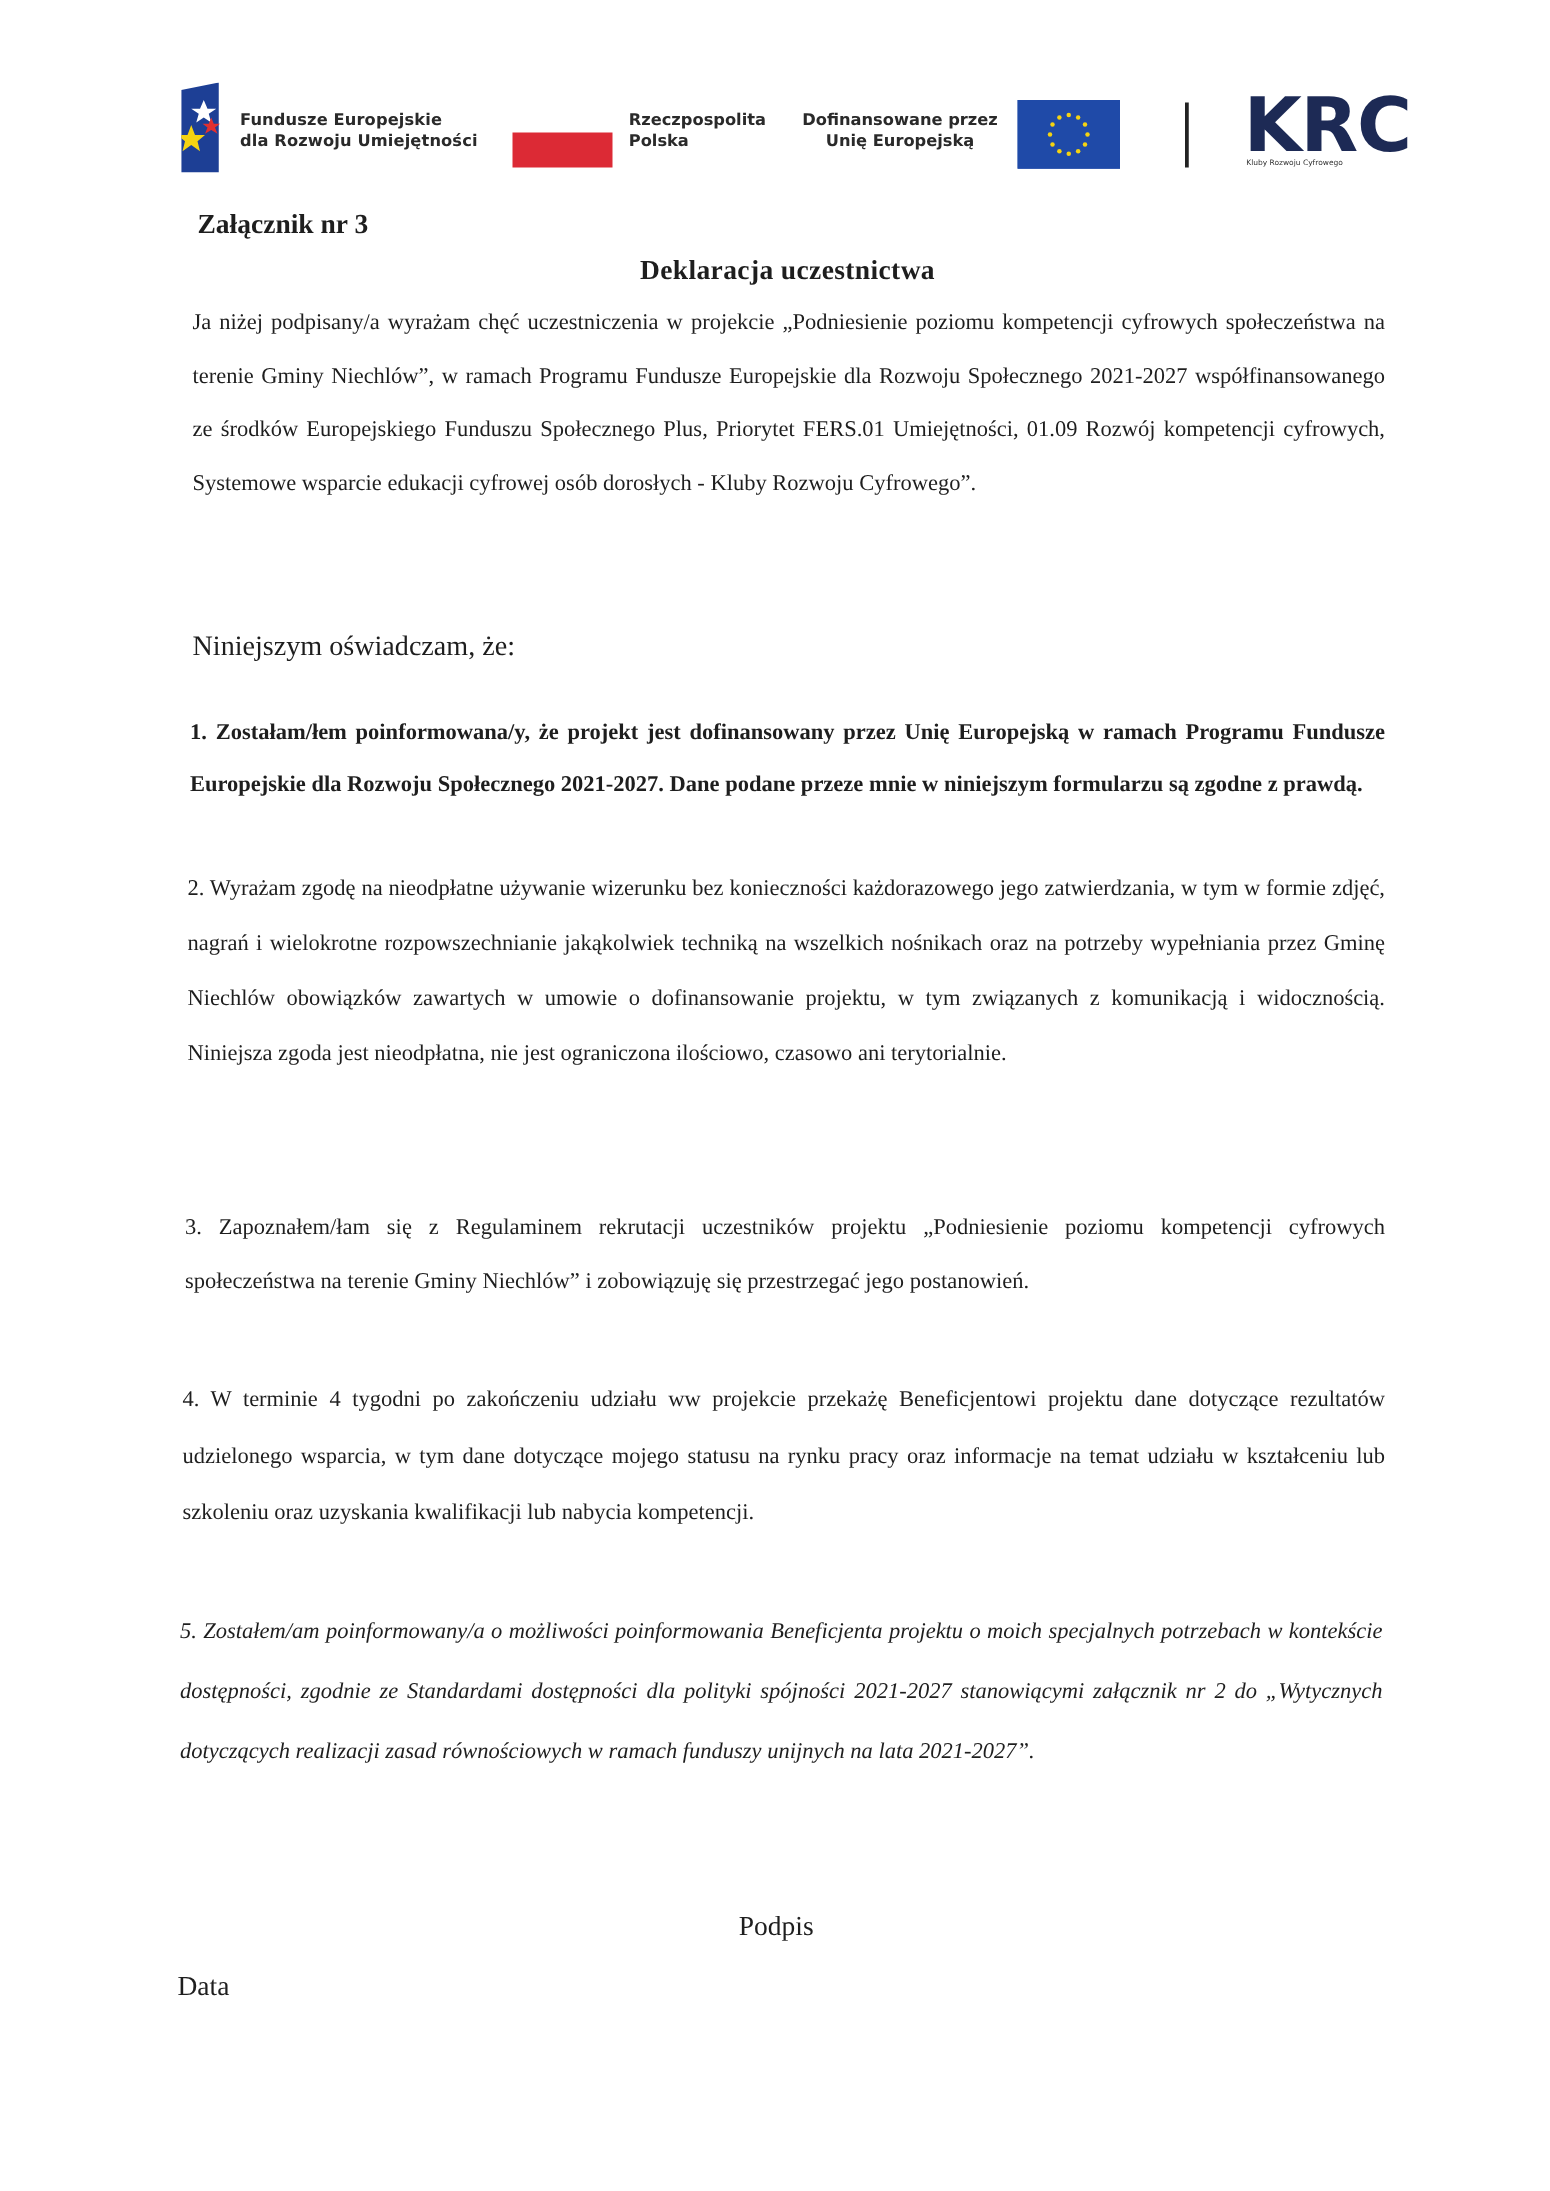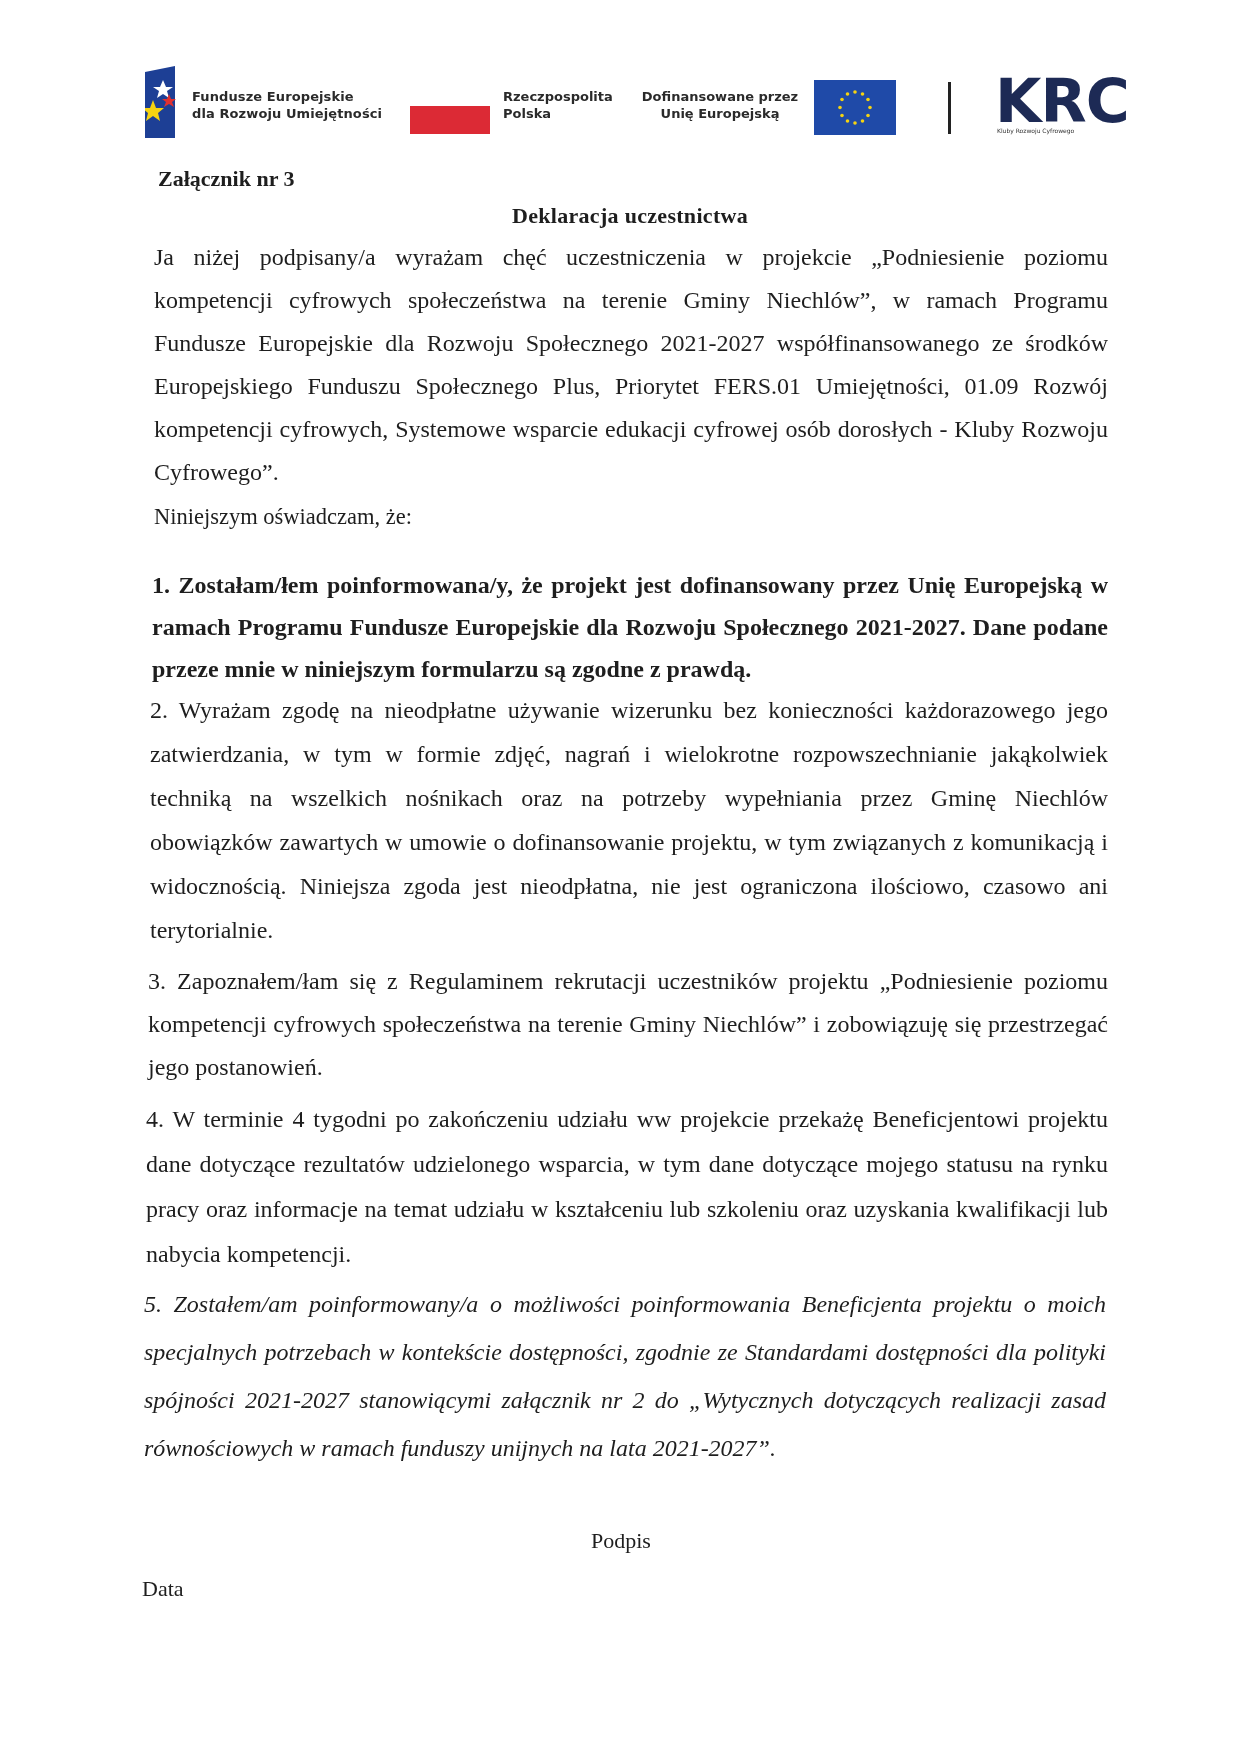--- a/index.html
+++ b/index.html
@@ -18,21 +18,21 @@
              font-family:"DejaVu Sans", sans-serif; font-size:13px; font-weight:bold; line-height:17px; color:#2a2a2a; }
   .eu-flag { position:absolute; left:814px; top:80px; width:82px; height:55px; background:#1f4aa8; }
   .divider { position:absolute; left:948px; top:82px; width:3px; height:52px; background:#222; }
   .krc { position:absolute; left:995px; top:78px; width:120px; height:60px; }
   .krc-letters { position:absolute; left:0; top:0; font-family:"DejaVu Sans", sans-serif; font-weight:bold;
                  font-size:60px; line-height:46px; color:#1d2a55; letter-spacing:-1px; }
   .krc-sub { position:absolute; left:2px; top:49px; font-family:"DejaVu Sans", sans-serif; font-size:6px; color:#333; white-space:nowrap; }
 
   .annex { position:absolute; left:158px; top:166px; font-size:22px;font-weight:bold; }
   .title { position:absolute; left:0; width:1260px; text-align:center; top:203px; font-size:22px; font-weight:bold; letter-spacing:0.3px; }
-  .para { position:absolute; font-size:24px; text-align:justify; text-align-last:left; }
+  .para { position:absolute; font-size:18px; text-align:justify; text-align-last:left; }
   .intro { left:154px; width:954px; top:236px; line-height:43px; }
   .lead { left:154px; top:504px; font-size:22.5px; }
   .p1 { left:152px; width:956px; top:564px; line-height:42px;font-weight:bold; }
   .p2 { left:150px; width:958px; top:688px; line-height:44px; }
   .p3 { left:148px; width:960px; top:960px; line-height:43px; }
   .p4 { left:146px; width:962px; top:1097px; line-height:45px; }
   .p5 { left:144px; width:962px; top:1280px; line-height:48px;font-style:italic; }
   .sig-date { position:absolute; left:142px; top:1528px; font-size:22px;margin-top:48px; }
   .sig-sign { position:absolute; left:591px; top:1528px; font-size:22px; }
 </style>

